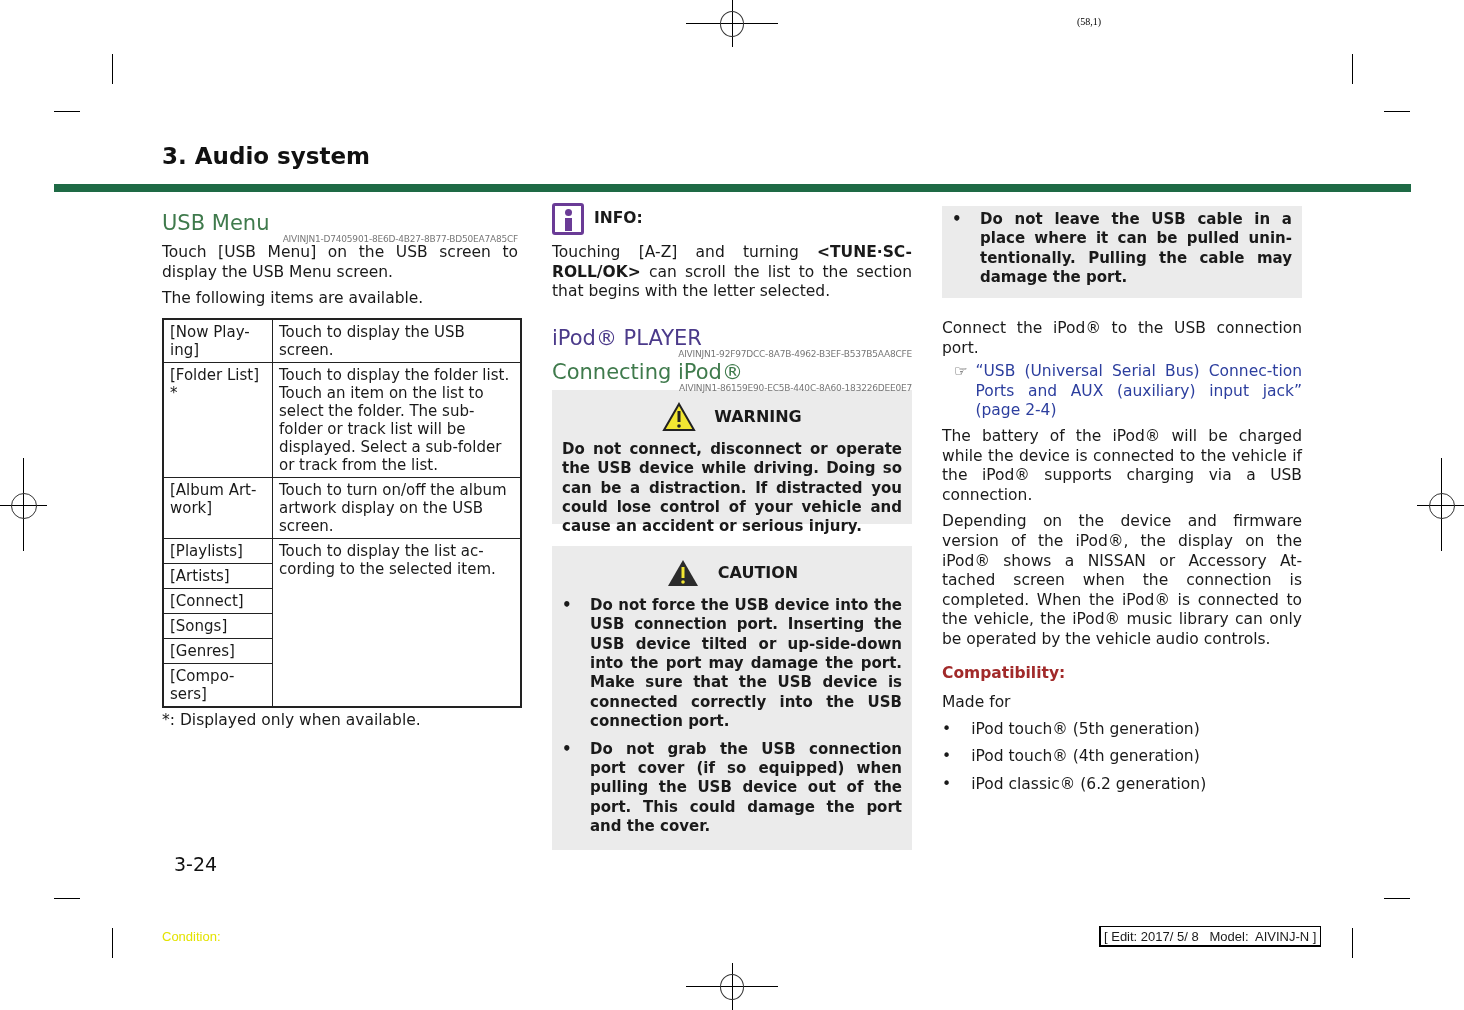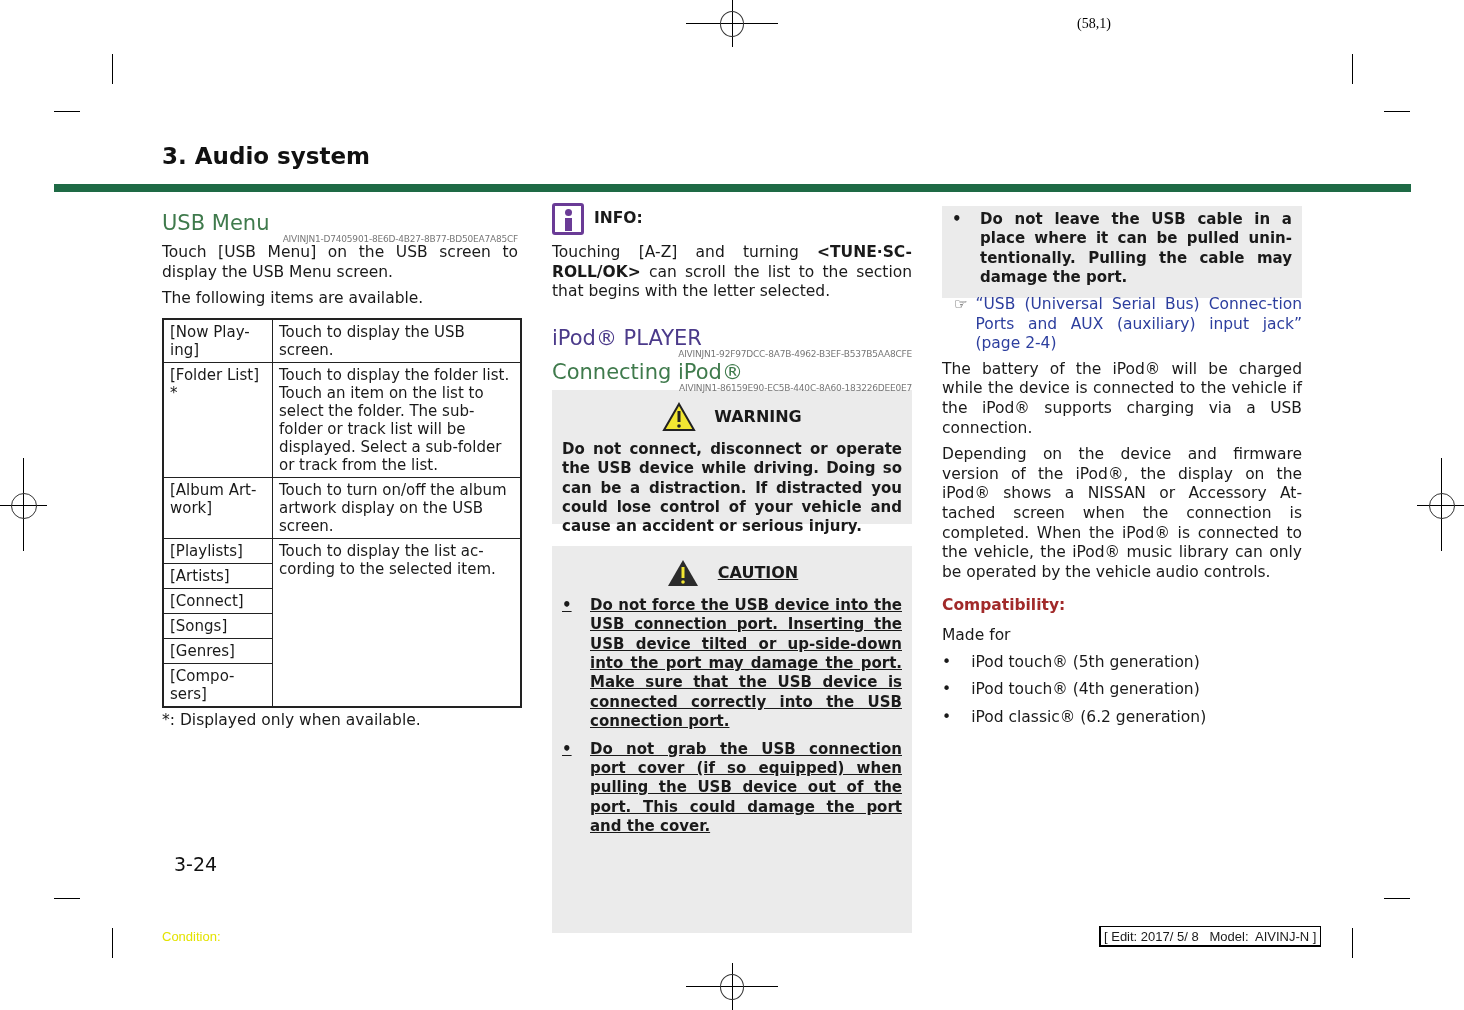--- a/index.html
+++ b/index.html
@@ -5,21 +5,21 @@
   html, body { margin: 0; padding: 0; }
   body {
     width: 1464px; height: 1010px; position: relative; overflow: hidden;
     background: #ffffff; color: #1a1a1a;
     font-family: "DejaVu Sans", sans-serif;
   }
   
   .hline { position: absolute; height: 1px; background: #000; }
   .vline { position: absolute; width: 1px; background: #000; }
   .reg-circle { position: absolute; border: 1px solid #333; border-radius: 50%; }
-  .page-code { position: absolute; left: 1077px; top: 16px; font-family: "Liberation Serif", serif; font-size: 14px; color: #000; }
+  .page-code { position: absolute; left: 1077px; top: 16px; font-family: "Liberation Serif", serif; font-size: 10px; color: #000; }
   .chapter-title { position: absolute; left: 162px; top: 143px; font-size: 23px; font-weight: bold; color: #111; }
   .green-bar { position: absolute; left: 54px; top: 184px; width: 1357px; height: 8px; background: #1e6a45; }
 
   .col { position: absolute; font-size: 15.5px; line-height: 19.6px; }
   .col p { margin: 0 0 7px 0; text-align: justify; }
   .h-green { color: #3f7a4c; font-size: 21px; line-height: 24px; position: relative; white-space: nowrap; }
   .h-purple { color: #4b3a8a; font-size: 21px; line-height: 24px; position: relative; white-space: nowrap; }
   .h-code { font-size: 9px; color: #777; position: absolute; right: 0; top: 16px; letter-spacing: -0.2px; }
 
   table.menu { border-collapse: collapse; width: 360px; border: 2.5px solid #222; font-size: 15px; line-height: 18px; }
@@ -146,21 +146,21 @@
     <div class="box-head">
       <svg width="34" height="30" viewBox="0 0 34 30">
           <polygon points="17,2 32,28 2,28" fill="#f2e632" stroke="#222" stroke-width="2"></polygon>
           <rect x="15.5" y="9" width="3" height="11" fill="#222"></rect>
           <circle cx="17" cy="24" r="1.8" fill="#222"></circle>
         </svg>
       <span>WARNING</span>
     </div>
     <div class="box-body">Do not connect, disconnect or operate the USB device while driving. Doing so can be a distraction. If distracted you could lose control of your vehicle and cause an accident or serious injury.</div>
   </div>
-  <div class="box" style="margin-top:22px;height:387px;text-decoration:underline;">
+  <div class="box" style="margin-top:22px;height:304px;">
     <div class="box-head">
       <svg width="34" height="30" viewBox="0 0 34 30">
           <polygon points="17,2 32,28 2,28" fill="#2b2b2b"></polygon>
           <rect x="15.5" y="9" width="3" height="11" fill="#f2e632"></rect>
           <circle cx="17" cy="24" r="1.8" fill="#f2e632"></circle>
         </svg>
       <span>CAUTION</span>
     </div>
     <div class="box-body">
       <div class="bul">
@@ -177,20 +177,21 @@
 
 <div class="col" style="left:942px;top:206px;width:360px;">
   <div class="box" style="height:92px;padding-top:4px;">
     <div class="box-body">
       <div class="bul">
           <span class="dot">•</span>
           <span class="txt">Do not leave the USB cable in a place where it can be pulled unin-tentionally. Pulling the cable may damage the port.</span>
         </div>
     </div>
   </div>
+  <p style="margin-top:21px;">Connect the iPod® to the USB connection port.</p>
   <div class="link-row">
     <span style="color:#222;font-size:15px;">☞</span>
     <span class="txt">“USB (Universal Serial Bus) Connec-tion Ports and AUX (auxiliary) input jack” (page 2-4)</span>
   </div>
   <p>The battery of the iPod® will be charged while the device is connected to the vehicle if the iPod® supports charging via a USB connection.</p>
   <p>Depending on the device and firmware version of the iPod®, the display on the iPod® shows a NISSAN or Accessory At-tached screen when the connection is completed. When the iPod® is connected to the vehicle, the iPod® music library can only be operated by the vehicle audio controls.</p>
   <div class="compat">Compatibility:</div>
   <p>Made for</p>
   <div>
     <div class="plain-bul">

